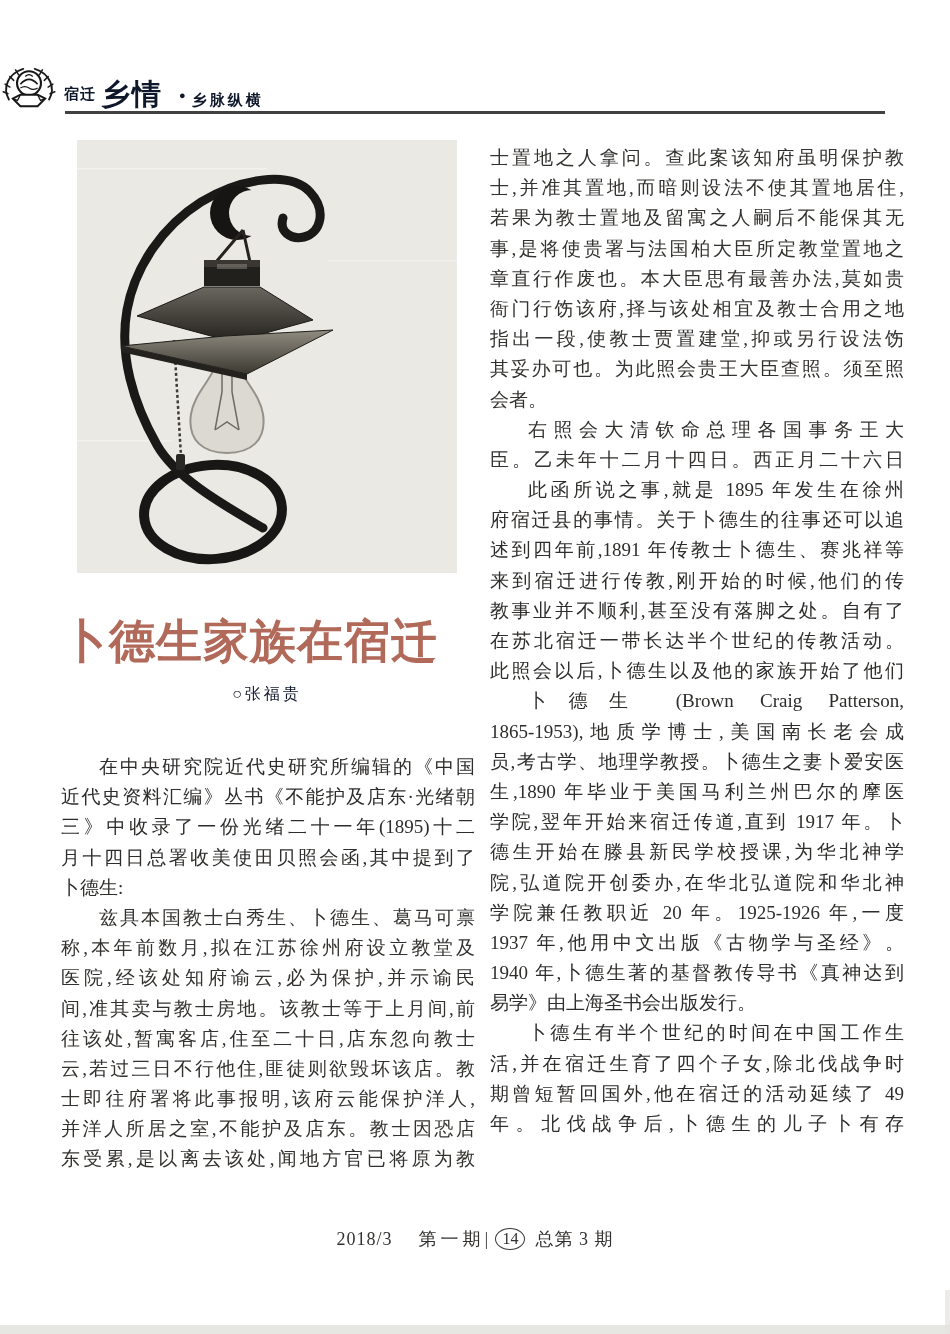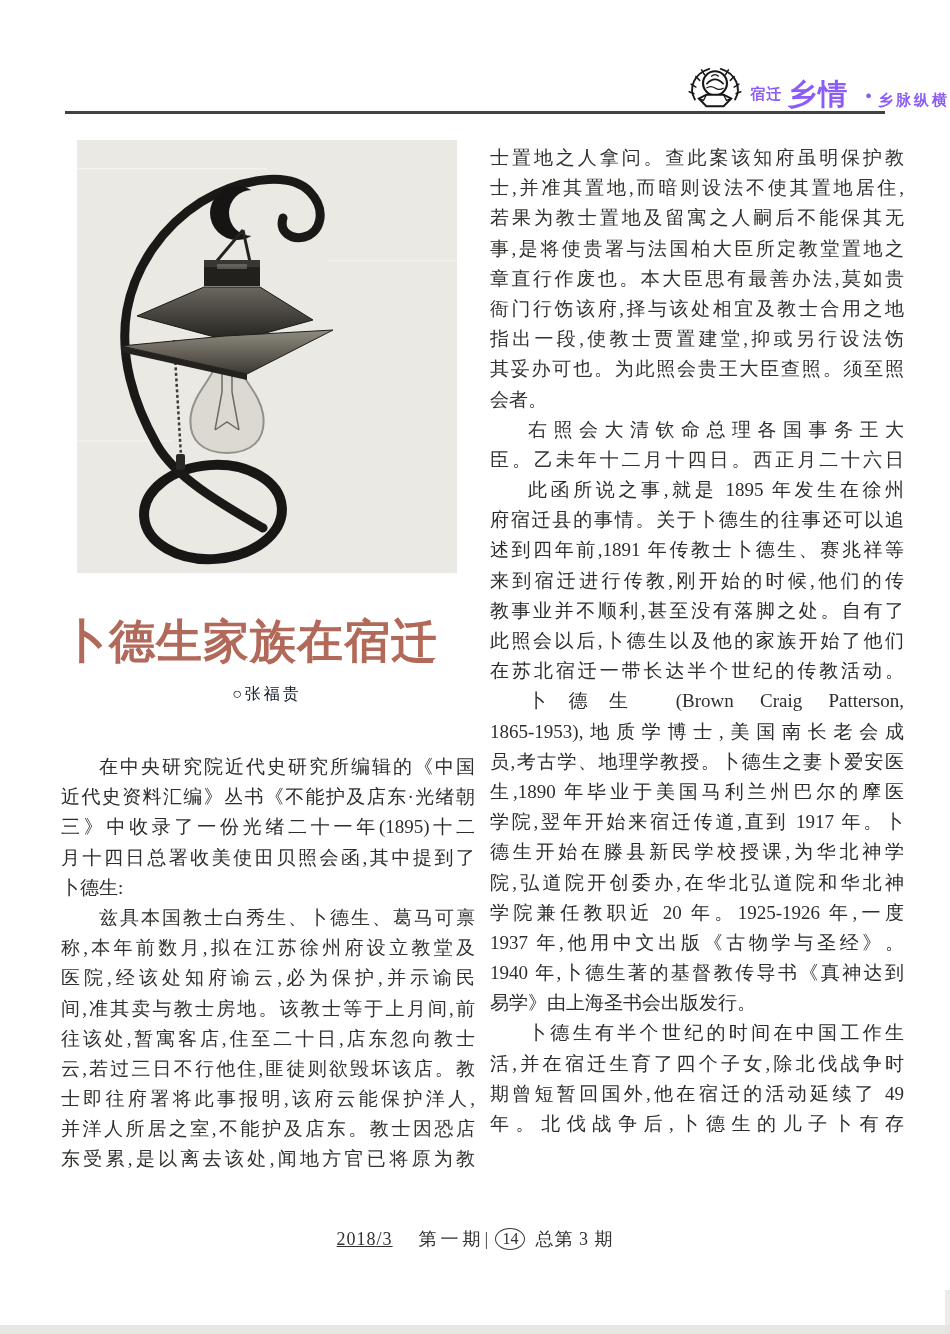--- a/index.html
+++ b/index.html
@@ -3,22 +3,22 @@
 <meta charset="utf-8">
 <style>
   html,body{margin:0;padding:0;background:#ffffff;}
   .page{
     position:relative;width:950px;height:1334px;background:#ffffff;overflow:hidden;
     font-family:"Liberation Serif","DejaVu Serif",serif;color:#2e2d2b;
   }
   
   .header{
     position:absolute;left:0;right:0;top:66px;height:44px;
-    display:flex;justify-content:flex-end;align-items:flex-end;
-    font-family:"Liberation Sans","DejaVu Sans",sans-serif;color:#8b5cf6;
+    display:flex;justify-content:flex-start;align-items:flex-end;
+    font-family:"Liberation Sans","DejaVu Sans",sans-serif;color:#0f172a;
   }
   .logo{width:58px;height:44px;margin-right:6px;}
   .brand-prefix{font-size:15px;font-weight:700;margin:0 5px 6px 0;letter-spacing:1px;}
   .brand-name{font-size:29px;font-weight:700;letter-spacing:2px;line-height:1;margin-bottom:1px;}
   .hd-bullet{font-size:11px;margin:0 6px 9px 16px;}
   .hd-section{font-size:15px;font-weight:700;letter-spacing:3px;margin-bottom:0;}
   .header-rule{position:absolute;left:65px;right:65px;top:111px;height:3px;background:#414141;}
   
   .photo{position:absolute;left:77px;top:140px;width:380px;height:433px;background:#ebe9e4;}
   
@@ -42,21 +42,21 @@
   }
   .ln.end{text-align-last:left;}
   .ln.ind{text-indent:2em;}
   .ln.kai{color:#34322f;}
   
   .footer{
     position:absolute;left:0;right:0;top:1224px;height:30px;
     display:flex;justify-content:center;align-items:center;
     font-size:18px;color:#33312f;letter-spacing:1px;
   }
-  .footer .gap-l{margin-right:26px;text-decoration:underline;}
+  .footer .gap-l{margin-right:26px;}
   .footer .gap-m{margin-right:0;letter-spacing:4px;}
   .footer .vbar{font-size:19px;margin-right:6px;color:#4a4846;}
   .page-oval{
     display:inline-block;border:1.4px solid #3a3836;border-radius:50%;
     padding:0 6px;font-size:16px;line-height:20px;margin-right:10px;letter-spacing:0;
   }
   
   .edge-bottom{position:absolute;left:0;right:0;bottom:0;height:9px;background:#deddda;opacity:.75;}
   .edge-right{position:absolute;top:1290px;bottom:0;right:0;width:5px;background:#e4e3e0;opacity:.7;}
 </style>
@@ -163,22 +163,22 @@
     <div class="ln kai">指出一段,使教士贾置建堂,抑或另行设法饬</div>
     <div class="ln kai">其妥办可也。为此照会贵王大臣查照。须至照</div>
     <div class="ln kai end">会者。</div>
     <div class="ln kai ind">右照会大清钦命总理各国事务王大</div>
     <div class="ln kai">臣。乙未年十二月十四日。西正月二十六日</div>
     <div class="ln ind">此函所说之事,就是 1895 年发生在徐州</div>
     <div class="ln">府宿迁县的事情。关于卜德生的往事还可以追</div>
     <div class="ln">述到四年前,1891 年传教士卜德生、赛兆祥等</div>
     <div class="ln">来到宿迁进行传教,刚开始的时候,他们的传</div>
     <div class="ln">教事业并不顺利,甚至没有落脚之处。自有了</div>
+    <div class="ln">在苏北宿迁一带长达半个世纪的传教活动。</div>
     <div class="ln">此照会以后,卜德生以及他的家族开始了他们</div>
-    <div class="ln">在苏北宿迁一带长达半个世纪的传教活动。</div>
     <div class="ln ind">卜德生 (Brown Craig Patterson,</div>
     <div class="ln">1865-1953),地质学博士,美国南长老会成</div>
     <div class="ln">员,考古学、地理学教授。卜德生之妻卜爱安医</div>
     <div class="ln">生,1890 年毕业于美国马利兰州巴尔的摩医</div>
     <div class="ln">学院,翌年开始来宿迁传道,直到 1917 年。卜</div>
     <div class="ln">德生开始在滕县新民学校授课,为华北神学</div>
     <div class="ln">院,弘道院开创委办,在华北弘道院和华北神</div>
     <div class="ln">学院兼任教职近 20 年。1925-1926 年,一度</div>
     <div class="ln">1937 年,他用中文出版《古物学与圣经》。</div>
     <div class="ln">1940 年,卜德生著的基督教传导书《真神达到</div>

